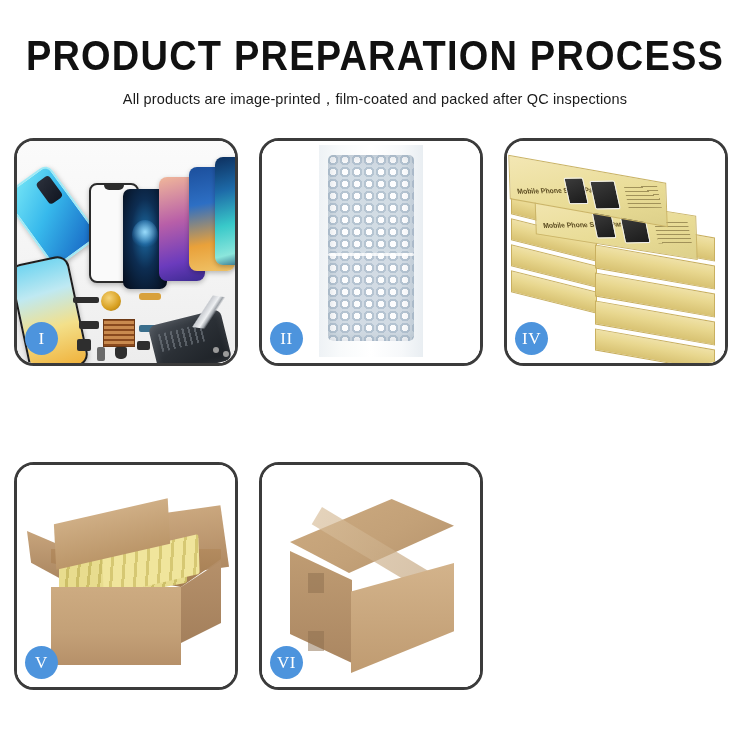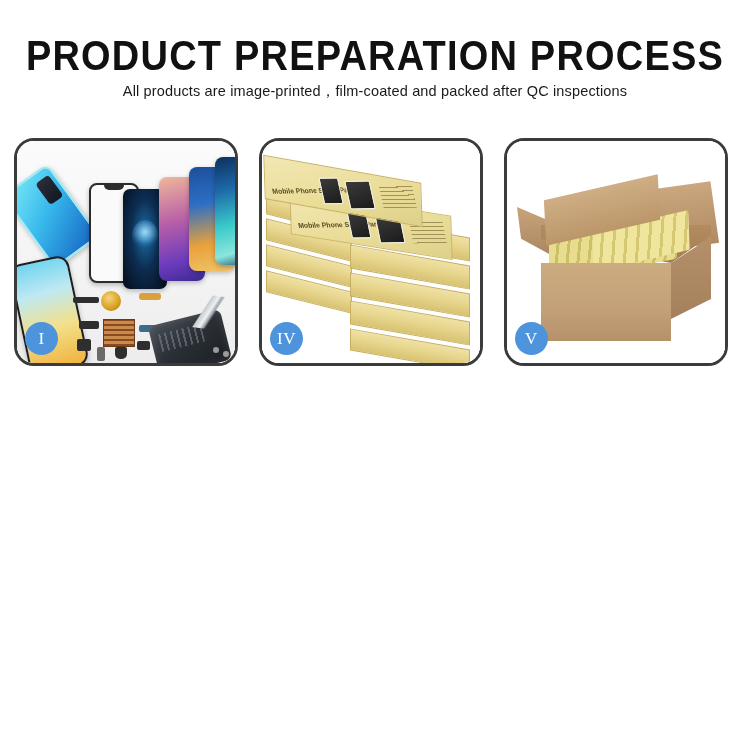--- a/index.html
+++ b/index.html
@@ -25,21 +25,21 @@
     font-size: 38px;
     font-weight: bold;
     letter-spacing: 1.2px;
     color: #111111;
     line-height: 1.05;
     transform: scaleY(1.12);
     transform-origin: center top;
     white-space: nowrap;
   }
   .subtitle {
-    margin-top: 8px;
+    margin-top: 16px;
     font-family: "Liberation Sans", sans-serif;
     font-size: 14.5px;
     font-weight: 400;
     color: #1a1a1a;
     letter-spacing: 0.15px;
     white-space: nowrap;
   }
 
   
   .grid {
@@ -401,20 +401,29 @@
       <div class="part" style="left:98px;top:206px;width:12px;height:12px;border-radius:2px 2px 5px 5px;"></div>
       <div class="part" style="left:80px;top:206px;width:8px;height:14px;background:#6a6a6a;"></div>
       <div class="logicboard"></div>
       <div class="tweezer"></div>
       <div class="part" style="right:16px;top:206px;width:6px;height:6px;border-radius:50%;background:#9a9a9a;"></div>
       <div class="part" style="right:6px;top:210px;width:6px;height:6px;border-radius:50%;background:#9a9a9a;"></div>
     </div>
     <div class="badge">I</div>
   </div>
 
+  <div class="panel">
+    <div class="panel-inner">
+      <div class="p2-bg"></div>
+      <div class="bubble-sleeve"></div>
+      <div class="bubble-pad"></div>
+      <div class="bubble-seam"></div>
+    </div>
+    <div class="badge">II</div>
+  </div>
 
 
   <div class="panel">
     <div class="panel-inner">
       <div class="p4-bg"></div>
 
       <div class="ybox" style="left:4px;top:62px;width:84px;height:20px;transform:skewY(14deg);"></div>
       <div class="ybox" style="left:4px;top:88px;width:84px;height:20px;transform:skewY(14deg);"></div>
       <div class="ybox" style="left:4px;top:114px;width:84px;height:20px;transform:skewY(14deg);"></div>
       <div class="ybox" style="left:4px;top:140px;width:84px;height:20px;transform:skewY(14deg);"></div>
@@ -450,14 +459,27 @@
       <div class="c5-inner"></div>
       <div class="c5-goods"></div>
       <div class="c5-goods2"></div>
       <div class="c5-flap-back"></div>
       <div class="c5-right"></div>
       <div class="c5-front"></div>
     </div>
     <div class="badge">V</div>
   </div>
 
+  <div class="panel">
+    <div class="panel-inner">
+      <div class="p6-bg"></div>
+      <div class="c6-shadowsheet"></div>
+      <div class="c6-top"></div>
+      <div class="c6-tape"></div>
+      <div class="c6-left"></div>
+      <div class="c6-right"></div>
+      <div class="c6-notch-a"></div>
+      <div class="c6-notch-b"></div>
+    </div>
+    <div class="badge">VI</div>
+  </div>
 
 </div>
 
 </body></html>

